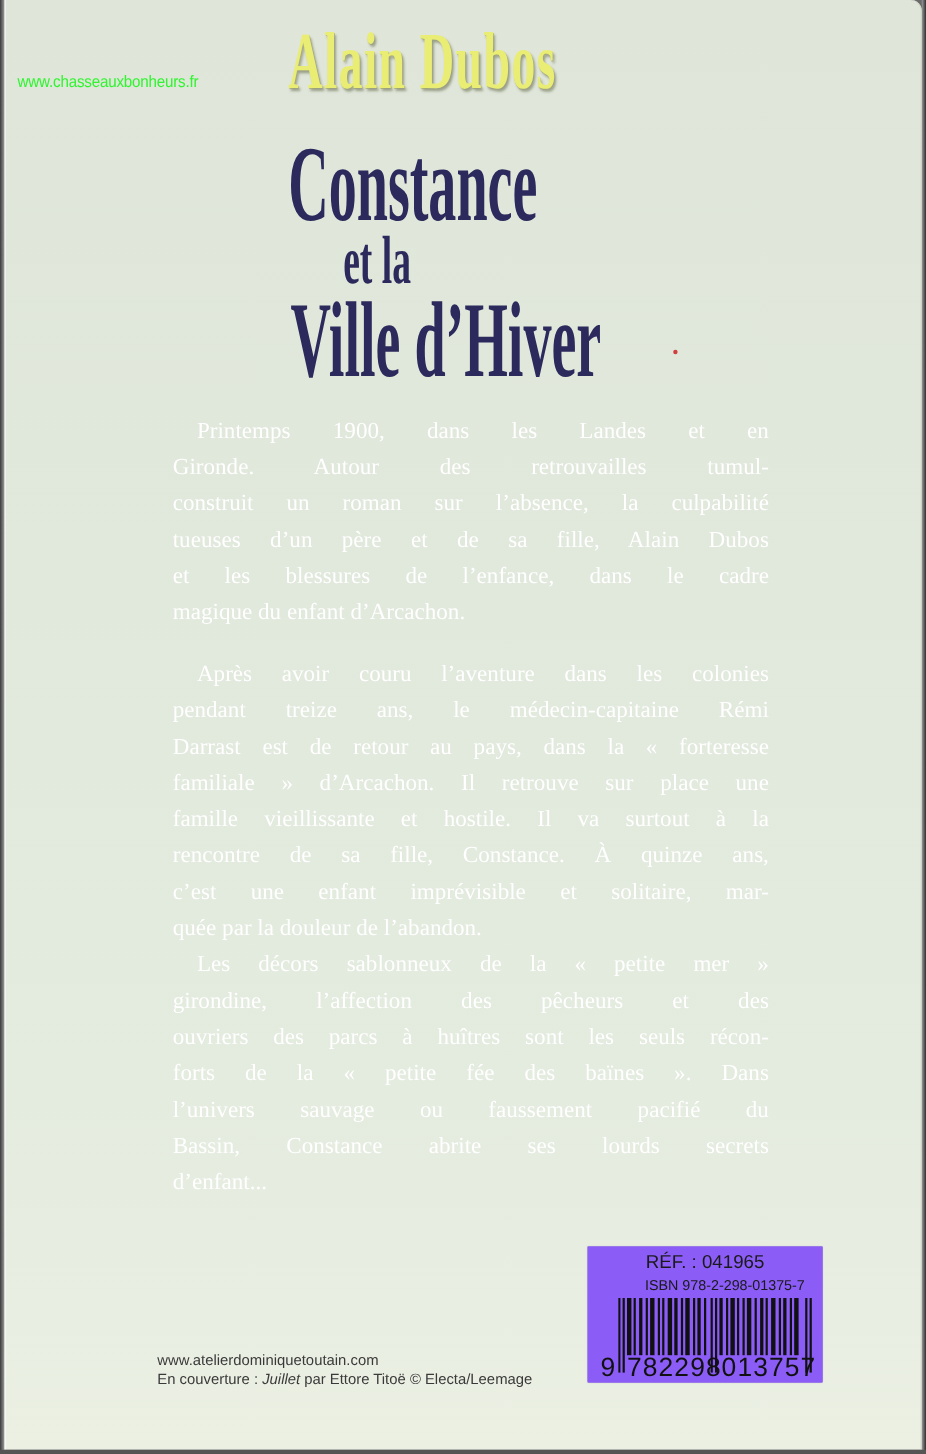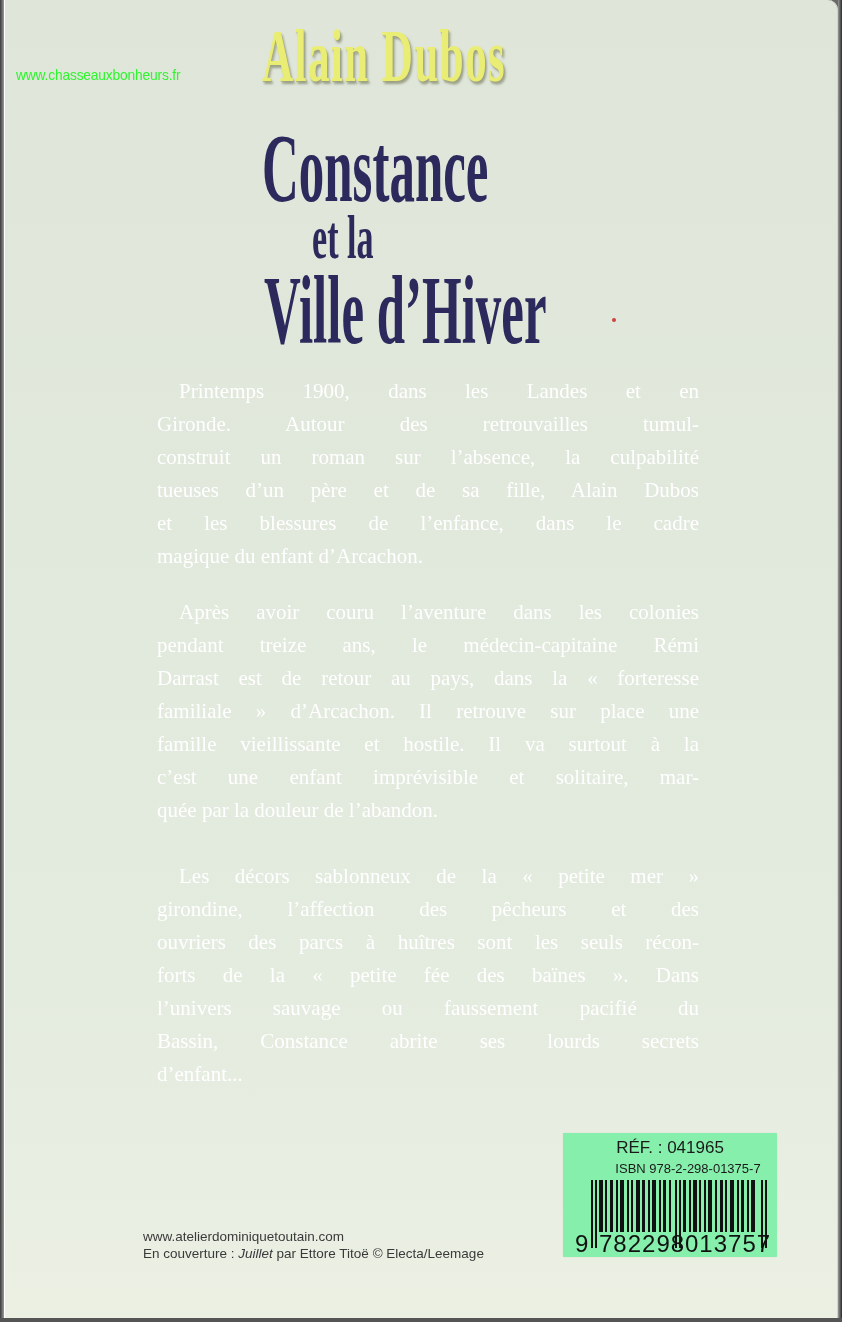--- a/index.html
+++ b/index.html
@@ -122,25 +122,25 @@
     .p2 { top: 596px; }
     .p3 { top: 860px; }
     .p1 .line:not(:first-child),
     .p2 .line:not(:first-child),
     .p3 .line:not(:first-child) {
       margin-left: -22px;
       width: calc(100% + 22px);
     }
     .sticker {
       position: absolute;
-      left: 563px;
+      left: 534px;
       top: 1133px;
       width: 214px;
       height: 124px;
-      background: #86efac;
+      background: #8b5cf6;
       border-radius: 1px;
       box-shadow: 0 0 1px #c9cbc4;
     }
     .sticker .ref {
       position: absolute;
       left: 0; right: 0; top: 5px;
       text-align: center;
       font-family: "Liberation Sans", sans-serif;
       font-size: 17px;
       color: #1a1a1a;
@@ -210,20 +210,21 @@
   <span class="line">et les blessures de l’enfance, dans le cadre</span>
   <span class="line last">magique du enfant d’Arcachon.</span>
 </div>
 
 <div class="blurb p2">
   <span class="line">Après avoir couru l’aventure dans les colonies</span>
   <span class="line">pendant treize ans, le médecin-capitaine Rémi</span>
   <span class="line">Darrast est de retour au pays, dans la « forteresse</span>
   <span class="line">familiale » d’Arcachon. Il retrouve sur place une</span>
   <span class="line">famille vieillissante et hostile. Il va surtout à la</span>
+  <span class="line">rencontre de sa fille, Constance. À quinze ans,</span>
   <span class="line">c’est une enfant imprévisible et solitaire, mar-</span>
   <span class="line last">quée par la douleur de l’abandon.</span>
 </div>
 
 <div class="blurb p3">
   <span class="line">Les décors sablonneux de la « petite mer »</span>
   <span class="line">girondine, l’affection des pêcheurs et des</span>
   <span class="line">ouvriers des parcs à huîtres sont les seuls récon-</span>
   <span class="line">forts de la « petite fée des baïnes ». Dans</span>
   <span class="line">l’univers sauvage ou faussement pacifié du</span>

